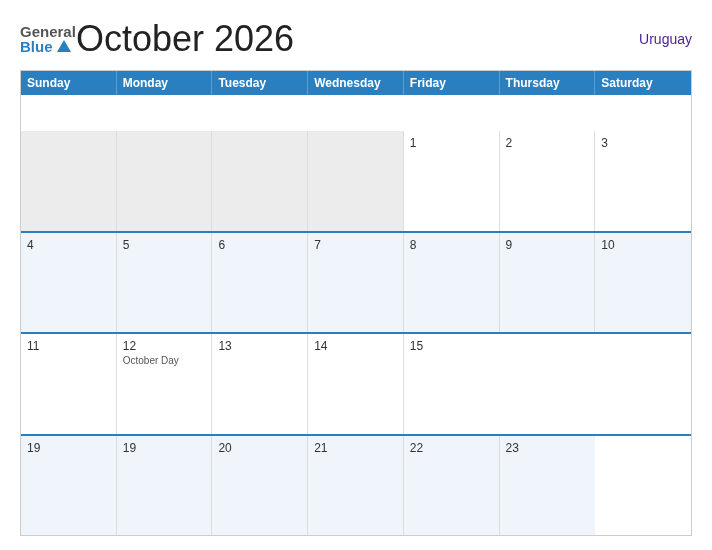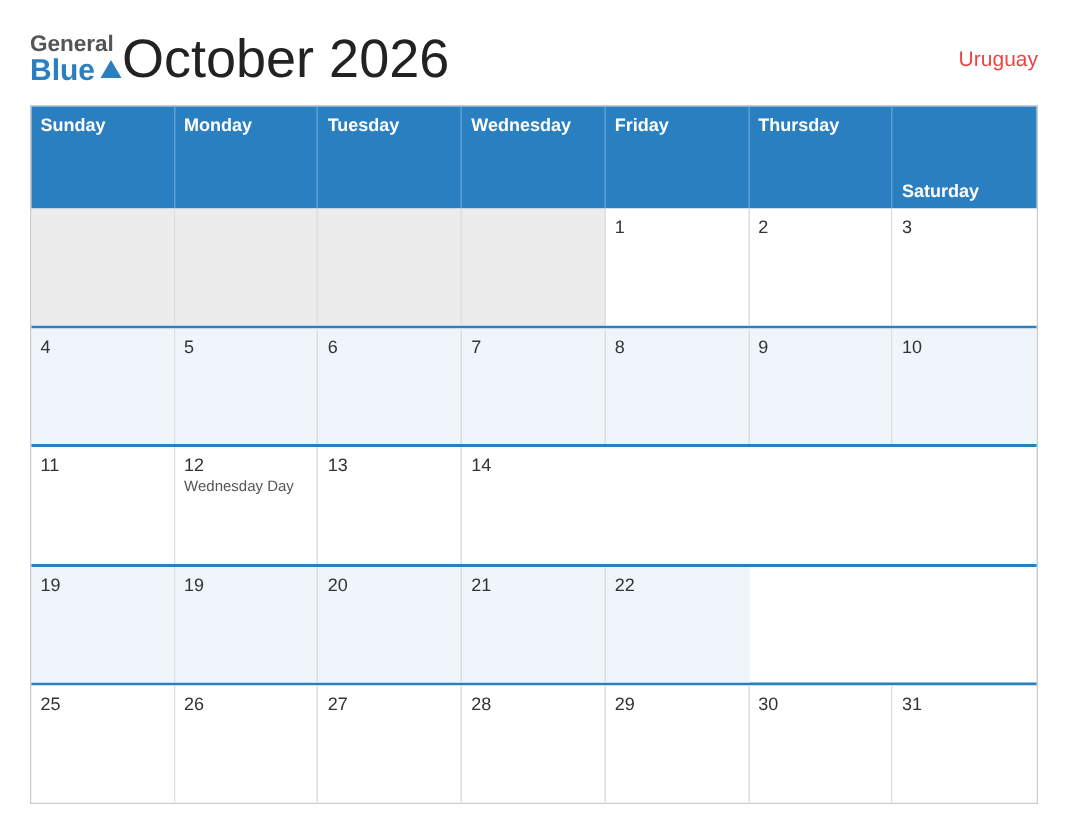--- a/index.html
+++ b/index.html
@@ -32,66 +32,66 @@
       font-size: 15px;
       font-weight: bold;
       color: #555;
     }
     .logo-blue {
       display: flex;
       align-items: center;
       gap: 2px;
     }
     .logo-blue-text {
-      font-size: 20px;
+      font-size: 15px;
       font-weight: bold;
       color: #2a7fc1;
     }
     .logo-triangle {
       width: 0;
       height: 0;
       border-left: 7px solid transparent;
       border-right: 7px solid transparent;
       border-bottom: 12px solid #2a7fc1;
       margin-left: 2px;
       margin-bottom: 1px;
     }
     .calendar-title {
       font-size: 36px;
       font-weight: normal;
       color: #222;
       flex: 1;
     }
     .country {
       font-size: 14px;
-      color: #ef4444;
+      color: #4c1d95;
       text-align: right;
       min-width: 70px;
     }
     .calendar {
       flex: 1;
       border: 1px solid #ccc;
       display: flex;
       flex-direction: column;
+      gap: 36px;
     }
     .day-headers {
       display: grid;
       grid-template-columns: repeat(7, 1fr);
       background: #2a7fc1;
     }
     .day-header {
       color: #fff;
       font-size: 12px;
       font-weight: bold;
       padding: 5px 6px;
       border-right: 1px solid #5a9fd4;
     }
     .day-header:last-child {
       border-right: none;
-      margin-top: 44px;
     }
     .weeks {
       flex: 1;
       display: flex;
       flex-direction: column;
     }
     .week-row {
       display: grid;
       grid-template-columns: repeat(7, 1fr);
       flex: 1;
@@ -208,67 +208,50 @@
             <span class="day-num">10</span>
           </div>
       </div>
 
       <div class="week-row">
         <div class="day-cell">
             <span class="day-num">11</span>
           </div>
         <div class="day-cell">
           <span class="day-num">12</span>
-          <span class="holiday">Wednesday Day</span>
+          <span class="holiday">October Day</span>
         </div>
         <div class="day-cell">
             <span class="day-num">13</span>
           </div>
         <div class="day-cell">
             <span class="day-num">14</span>
           </div>
+        <div class="day-cell">
+            <span class="day-num">15</span>
+          </div>
       </div>
 
       <div class="week-row alt">
         <div class="day-cell">
             <span class="day-num">19</span>
           </div>
         <div class="day-cell">
             <span class="day-num">19</span>
           </div>
         <div class="day-cell">
             <span class="day-num">20</span>
           </div>
         <div class="day-cell">
             <span class="day-num">21</span>
           </div>
         <div class="day-cell">
             <span class="day-num">22</span>
           </div>
-      </div>
-
-      <div class="week-row">
-        <div class="day-cell">
-            <span class="day-num">25</span>
-          </div>
-        <div class="day-cell">
-            <span class="day-num">26</span>
-          </div>
-        <div class="day-cell">
-            <span class="day-num">27</span>
-          </div>
-        <div class="day-cell">
-            <span class="day-num">28</span>
-          </div>
-        <div class="day-cell">
-            <span class="day-num">29</span>
-          </div>
-        <div class="day-cell">
-            <span class="day-num">30</span>
-          </div>
-        <div class="day-cell">
-            <span class="day-num">31</span>
-          </div>
-      </div>
+        <div class="day-cell">
+            <span class="day-num">23</span>
+          </div>
+      </div>
+
 
     </div>
   </div>
 </div>
 
 </body></html>

